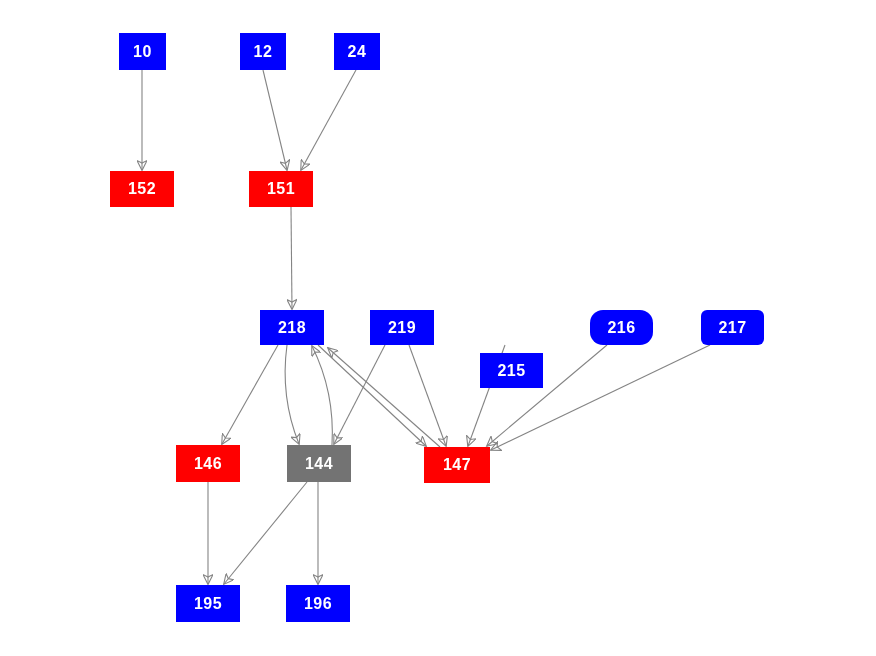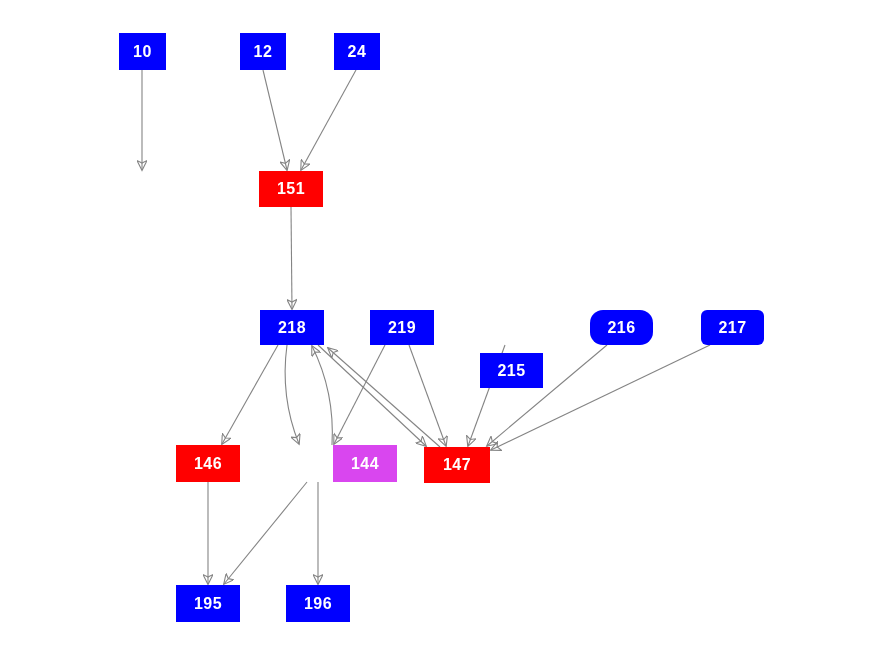--- a/index.html
+++ b/index.html
@@ -79,42 +79,45 @@
   <div class="nodes-layer" id="nodes-layer">
       <div class="node" style="left: 119px; top: 33px; width: 47px; height: 37px; background: rgb(0, 0, 255);">
         <span>10</span>
       </div>
       <div class="node" style="left: 240px; top: 33px; width: 46px; height: 37px; background: rgb(0, 0, 255);">
         <span>12</span>
       </div>
       <div class="node" style="left: 334px; top: 33px; width: 46px; height: 37px; background: rgb(0, 0, 255);">
         <span>24</span>
       </div>
-      <div class="node" style="left: 259px; top: 171px; width: 64px; height: 36px; background: rgb(255, 0, 0);">
+      <div class="node" style="left: 110px; top: 171px; width: 64px; height: 36px; background: rgb(255, 0, 0);">
+        <span>152</span>
+      </div>
+      <div class="node" style="left: 249px; top: 171px; width: 64px; height: 36px; background: rgb(255, 0, 0);">
         <span>151</span>
       </div>
       <div class="node" style="left: 260px; top: 310px; width: 64px; height: 35px; background: rgb(0, 0, 255);">
         <span>218</span>
       </div>
       <div class="node" style="left: 370px; top: 310px; width: 64px; height: 35px; background: rgb(0, 0, 255);">
         <span>219</span>
       </div>
       <div class="node" style="left: 480px; top: 310px; width: 63px; height: 35px; background: rgb(0, 0, 255); margin-top: 43px;">
         <span>215</span>
       </div>
       <div class="node" style="left: 590px; top: 310px; width: 63px; height: 35px; background: rgb(0, 0, 255); border-radius: 13px;">
         <span>216</span>
       </div>
       <div class="node" style="left: 701px; top: 310px; width: 63px; height: 35px; background: rgb(0, 0, 255); border-radius: 6px;">
         <span>217</span>
       </div>
       <div class="node" style="left: 176px; top: 445px; width: 64px; height: 37px; background: rgb(255, 0, 0);">
         <span>146</span>
       </div>
-      <div class="node" style="left: 287px; top: 445px; width: 64px; height: 37px; background: #d946ef; margin-left: 46px;">
+      <div class="node" style="left: 287px; top: 445px; width: 64px; height: 37px; background: #737373;">
         <span>144</span>
       </div>
       <div class="node" style="left: 424px; top: 447px; width: 66px; height: 36px; background: rgb(255, 0, 0);">
         <span>147</span>
       </div>
       <div class="node" style="left: 176px; top: 585px; width: 64px; height: 37px; background: rgb(0, 0, 255);">
         <span>195</span>
       </div>
       <div class="node" style="left: 286px; top: 585px; width: 64px; height: 37px; background: rgb(0, 0, 255);">
         <span>196</span>

